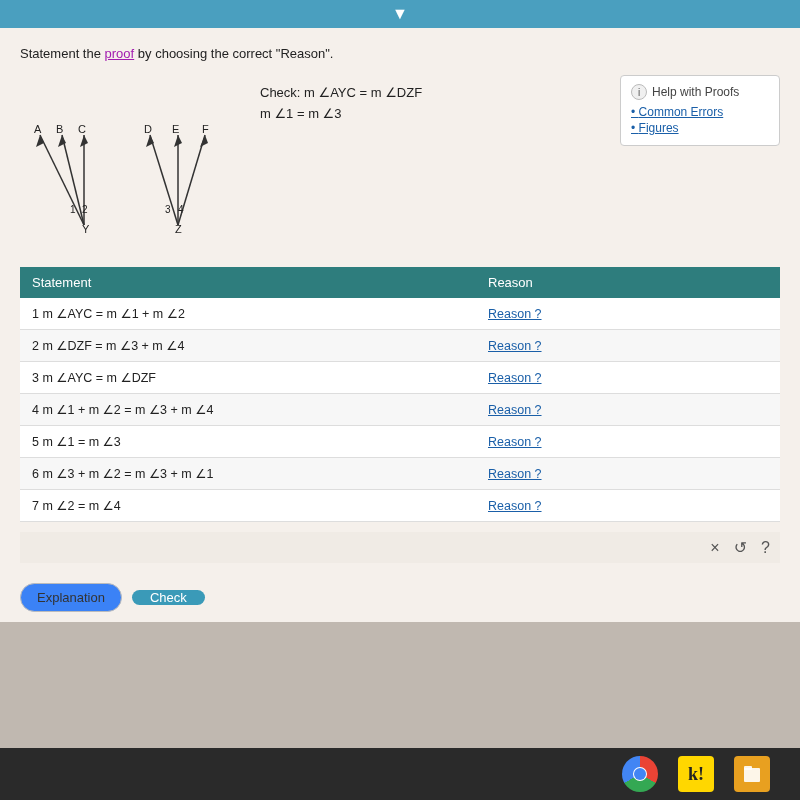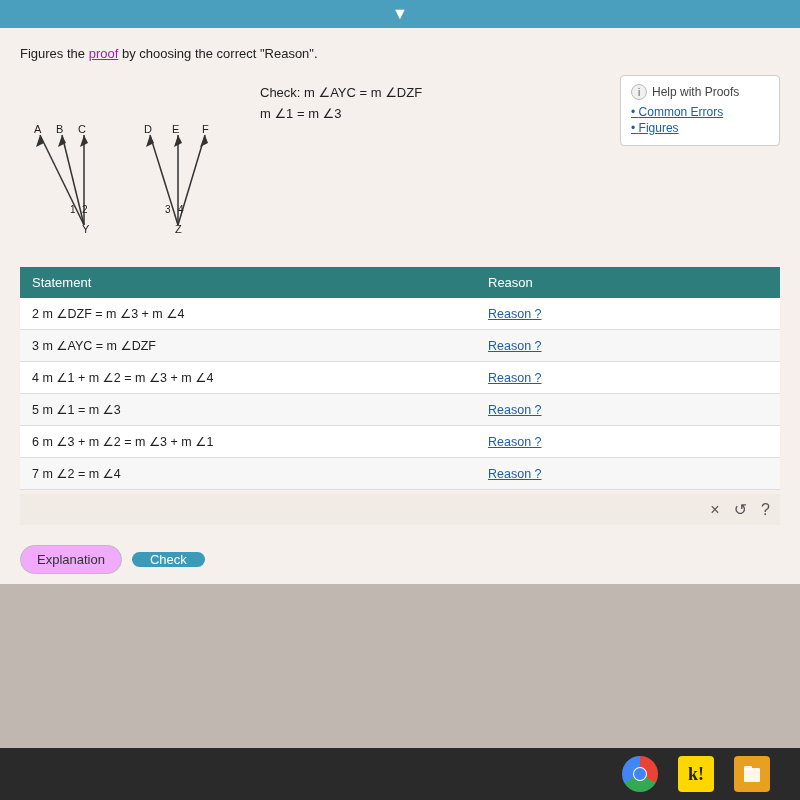--- a/index.html
+++ b/index.html
@@ -107,21 +107,21 @@
     }
     .help-box ul li::before {
       content: "• ";
       color: #1a5fa8;
     }
 
     .proof-table {
       width: 100%;
       border-collapse: collapse;
       background: #bef264;
-      margin-bottom: 4px;
+      margin-bottom: 10px;
     }
 
     .proof-table thead tr {
       background: #2e7d7d;
       color: #fff;
     }
     .proof-table thead th {
       padding: 8px 12px;
       text-align: left;
       font-size: 13px;
@@ -175,21 +175,21 @@
 
     .action-row {
       display: flex;
       align-items: center;
       gap: 10px;
       padding: 10px 20px;
       background: #f5f0eb;
     }
 
     .explanation-btn {
-      background: #f0abfc;
+      background: #3b82f6;
       border: 1px solid #bbb;
       border-radius: 20px;
       padding: 6px 16px;
       font-size: 13px;
       color: #333;
       cursor: pointer;
     }
     .check-btn {
       background: #3a9ab8;
       border: none;
@@ -272,21 +272,21 @@
 </head>
 <body>
 
 <div class="top-bar">
   <span class="top-bar-chevron">▼</span>
 </div>
 
 <div class="main-content">
 
   <div class="instruction">
-    <span>Figures the </span><u>proof</u><span> by choosing the correct "Reason".</span>
+    <span>Statement the </span><u>proof</u><span> by choosing the correct "Reason".</span>
   </div>
 
   <div class="upper-section">
 
     <div class="diagram-area">
       <svg class="diagram-svg" viewBox="0 0 220 170">
 
         <text x="62" y="158" font-size="11" fill="#222">Y</text>
 
         <line x1="64" y1="150" x2="20" y2="60" stroke="#333" stroke-width="1.5"></line>
@@ -343,20 +343,24 @@
   </div>
 
   <table class="proof-table">
     <thead>
       <tr>
         <th>Statement</th>
         <th>Reason</th>
       </tr>
     </thead>
     <tbody id="proof-tbody">
+    <tr>
+          <td>1  m ∠AYC = m ∠1 + m ∠2</td>
+          <td><span class="reason-link">Reason ?</span></td>
+        </tr>
         <tr>
           <td>2  m ∠DZF = m ∠3 + m ∠4</td>
           <td><span class="reason-link">Reason ?</span></td>
         </tr>
         <tr>
           <td>3  m ∠AYC = m ∠DZF</td>
           <td><span class="reason-link">Reason ?</span></td>
         </tr>
         <tr>
           <td>4  m ∠1 + m ∠2 = m ∠3 + m ∠4</td>

